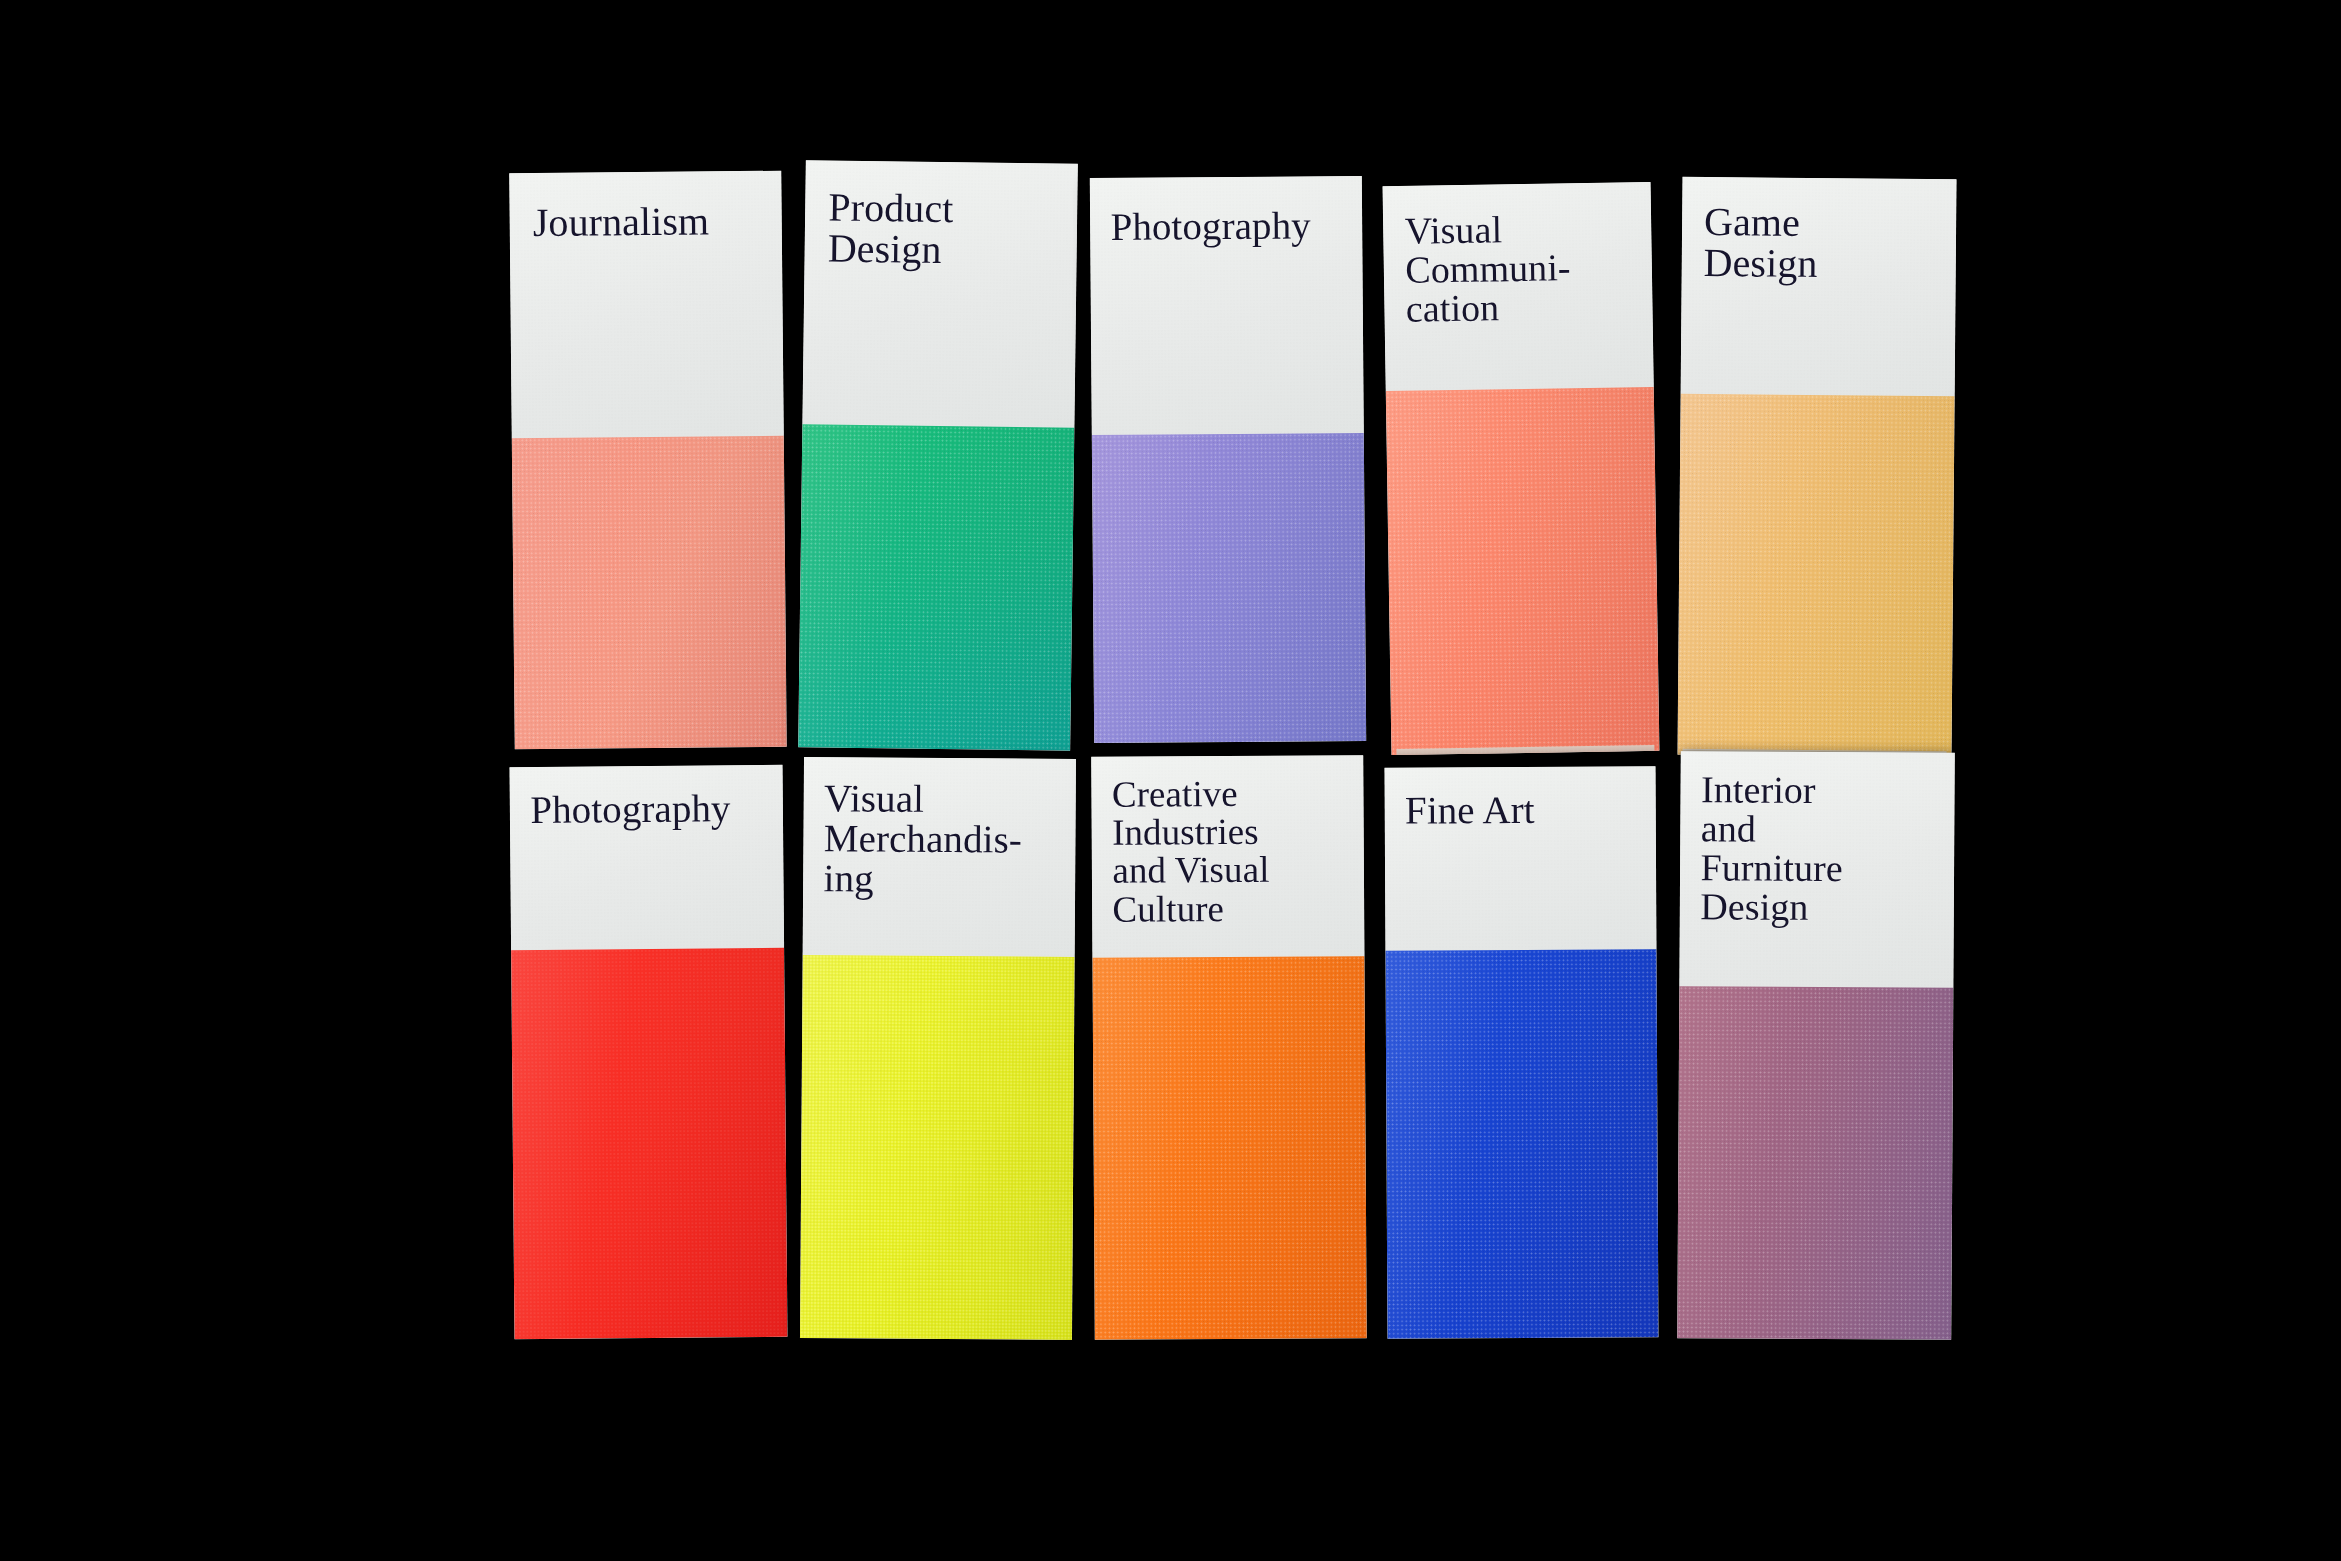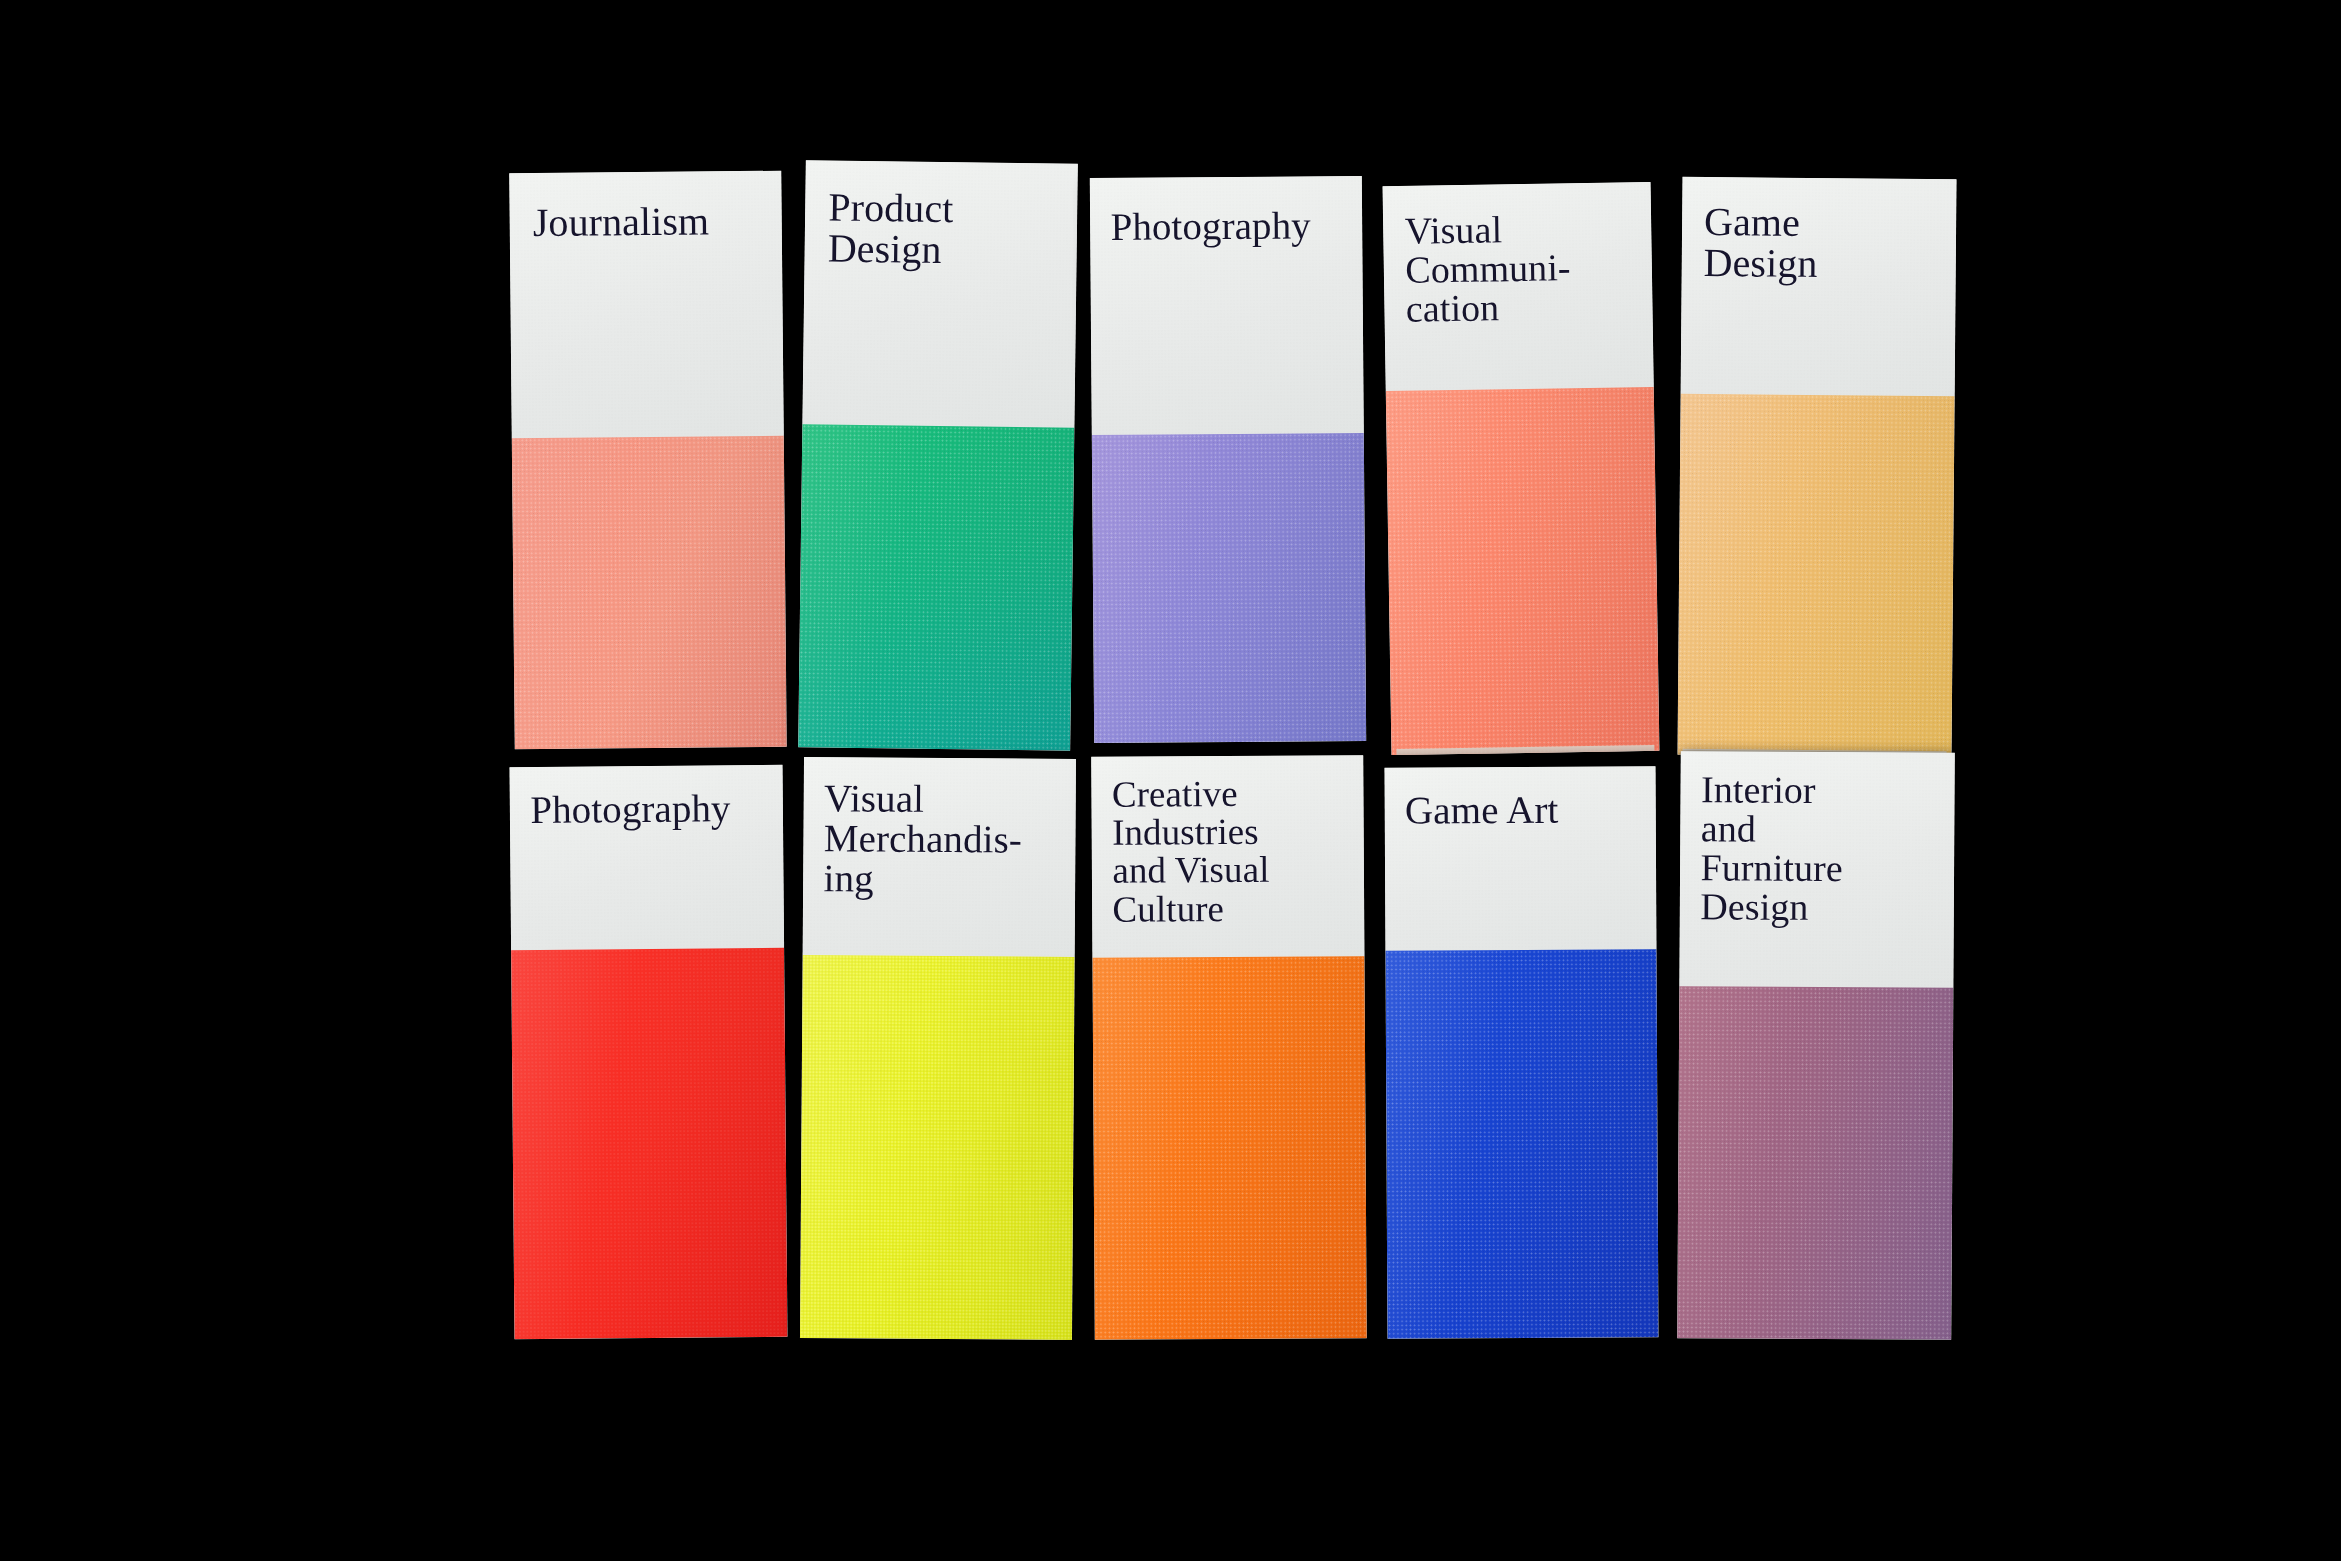--- a/index.html
+++ b/index.html
@@ -180,21 +180,21 @@
 and Visual
 Culture</div>
   </div>
 
   <div class="card" style="left:1386px; top:767px; width:271px; height:571px; transform:rotate(-0.3deg);">
     <div class="paper" style="height:32%;"></div>
     <div class="flood" style="height:68%; background:linear-gradient(120deg,#1c4ad8 0%,#1742cf 50%,#1439c4 100%);">
       <div class="screen"></div>
       <div class="sheen"></div>
     </div>
-    <div class="title" style="left:7.5%; top:4.0%; font-size:39px;">Game Art</div>
+    <div class="title" style="left:7.5%; top:4.0%; font-size:39px;">Fine Art</div>
   </div>
 
   <div class="card" style="left:1679px; top:752px; width:274px; height:587px; transform:rotate(0.35deg);">
     <div class="paper" style="height:40%;"></div>
     <div class="flood" style="height:60%; background:linear-gradient(105deg,#a8637e 0%,#9d6585 45%,#8a6492 100%);">
       <div class="screen"></div>
       <div class="sheen"></div>
     </div>
     <div class="title" style="left:7.5%; top:3.2%; font-size:38px;">Interior
 and

